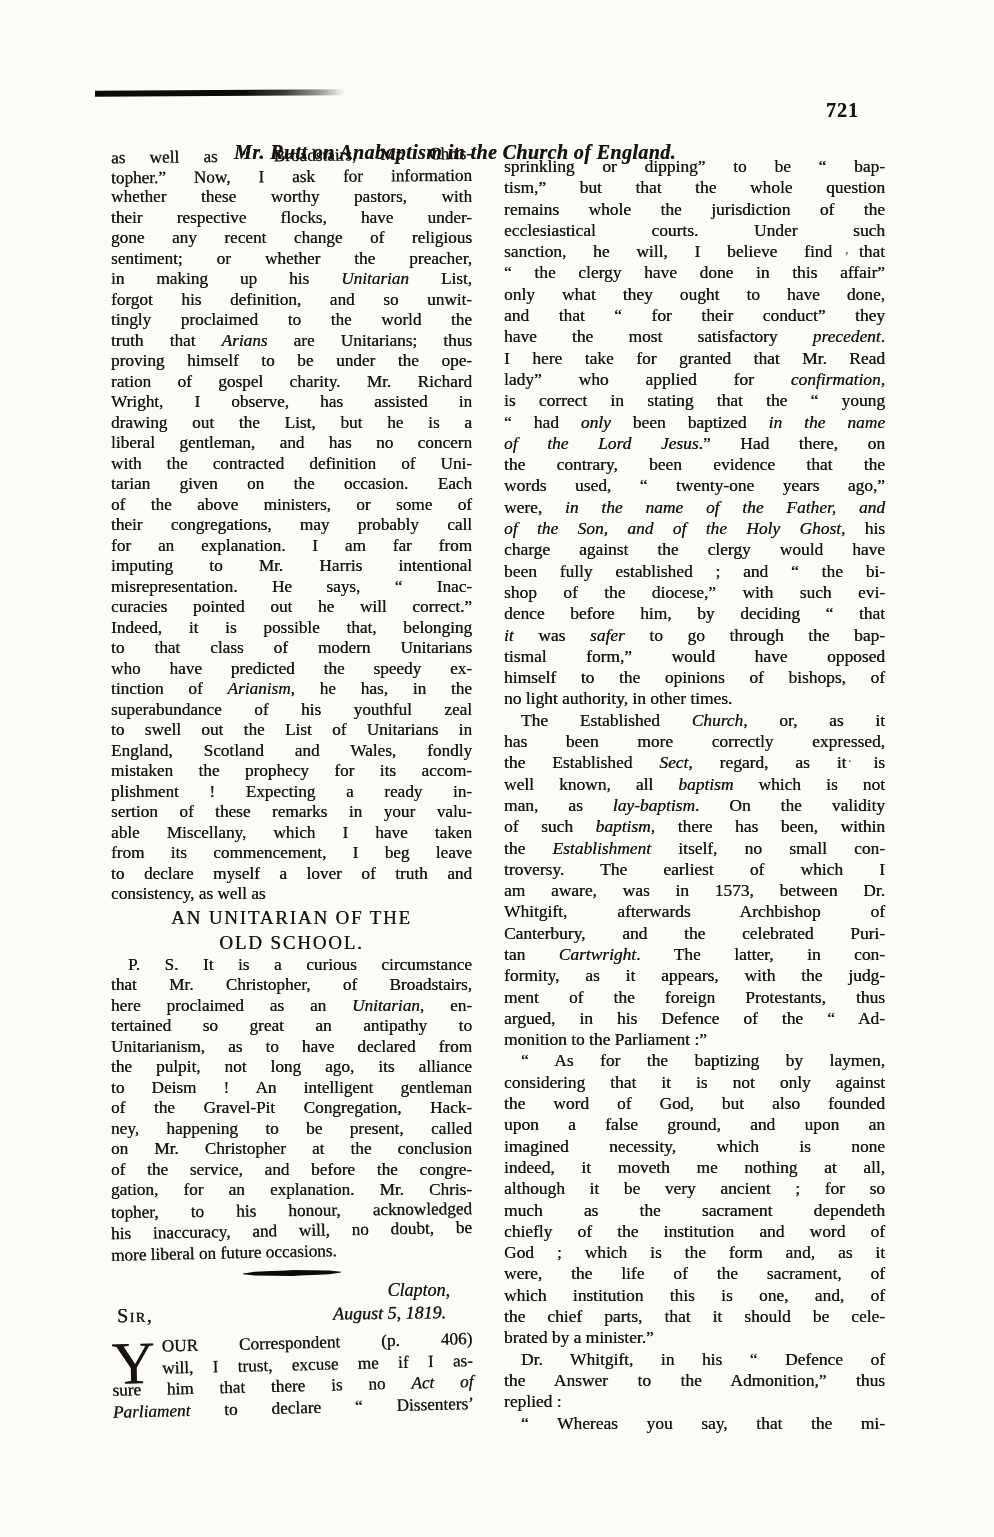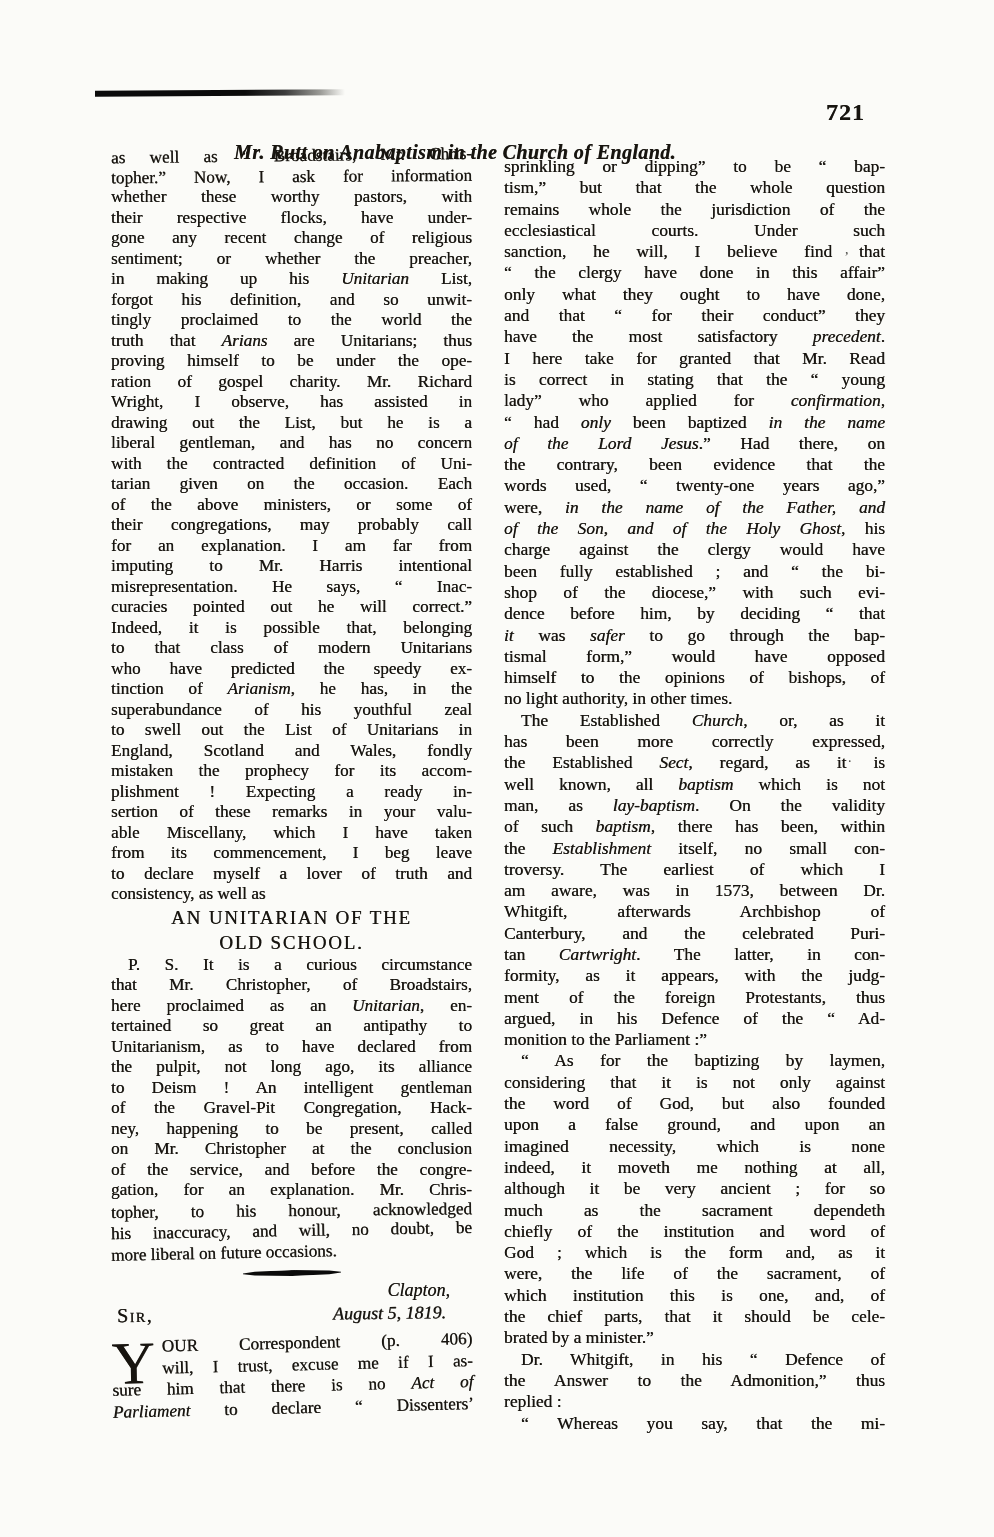--- a/index.html
+++ b/index.html
@@ -15,21 +15,21 @@
   .top-rule{
     position:absolute;left:0;top:2px;width:250px;height:6px;
     background:linear-gradient(to right,#0b0b0b 0%,#0b0b0b 60%,#3c3c3c 76%,#9a9a96 90%,rgba(0,0,0,0) 100%);
     transform:rotate(-0.4deg);
   }
   .header-line{
     position:absolute;top:10px;left:40px;width:640px;
     text-align:center;font-style:italic;font-weight:bold;
     font-size:20px;letter-spacing:0.4px;white-space:nowrap;margin-top:43px;
   }
-  .page-number{position:absolute;top:11px;left:731px;font-weight:bold;font-size:24px;letter-spacing:1px;}
+  .page-number{position:absolute;top:11px;left:731px;font-weight:bold;font-size:20px;letter-spacing:1px;}
   .col{position:absolute;}
   .col-left{left:0;top:58px;width:361px;font-size:17.2px;line-height:20.5px;margin-left:16px;}
   .col-right{left:368px;top:68px;width:381px;font-size:17.4px;line-height:21.3px;margin-left:41px;}
   .line{text-align:justify;text-align-last:justify;}
   .line.l{text-align-last:left;}
   .line.c{text-align:center;text-align-last:center;}
   .line.ind{padding-left:17px;}
   .line.head{font-size:19px;line-height:25px;letter-spacing:1.8px;text-align:right;text-align-last:center;}
   em{font-style:italic;}
   .swell-rule{
@@ -146,22 +146,22 @@
           <div class="line j">sprinkling or dipping” to be “ bap-</div>
           <div class="line j">tism,” but that the whole question</div>
           <div class="line j">remains whole the jurisdiction of the</div>
           <div class="line j">ecclesiastical courts. Under such</div>
           <div class="line j">sanction, he will, I believe find that</div>
           <div class="line j">“ the clergy have done in this affair”</div>
           <div class="line j">only what they ought to have done,</div>
           <div class="line j">and that “ for their conduct” they</div>
           <div class="line j">have the most satisfactory <em>precedent</em>.</div>
           <div class="line j">I here take for granted that Mr. Read</div>
+          <div class="line j">lady” who applied for <em>confirmation</em>,</div>
           <div class="line j">is correct in stating that the “ young</div>
-          <div class="line j">lady” who applied for <em>confirmation</em>,</div>
           <div class="line j">“ had <em>only</em> been baptized <em>in the name</em></div>
           <div class="line j"><em>of the Lord Jesus</em>.” Had there, on</div>
           <div class="line j">the contrary, been evidence that the</div>
           <div class="line j">words used, “ twenty-one years ago,”</div>
           <div class="line j">were, <em>in the name of the Father, and</em></div>
           <div class="line j"><em>of the Son, and of the Holy Ghost,</em> his</div>
           <div class="line j">charge against the clergy would have</div>
           <div class="line j">been fully established ; and “ the bi-</div>
           <div class="line j">shop of the diocese,” with such evi-</div>
           <div class="line j">dence before him, by deciding “ that</div>

